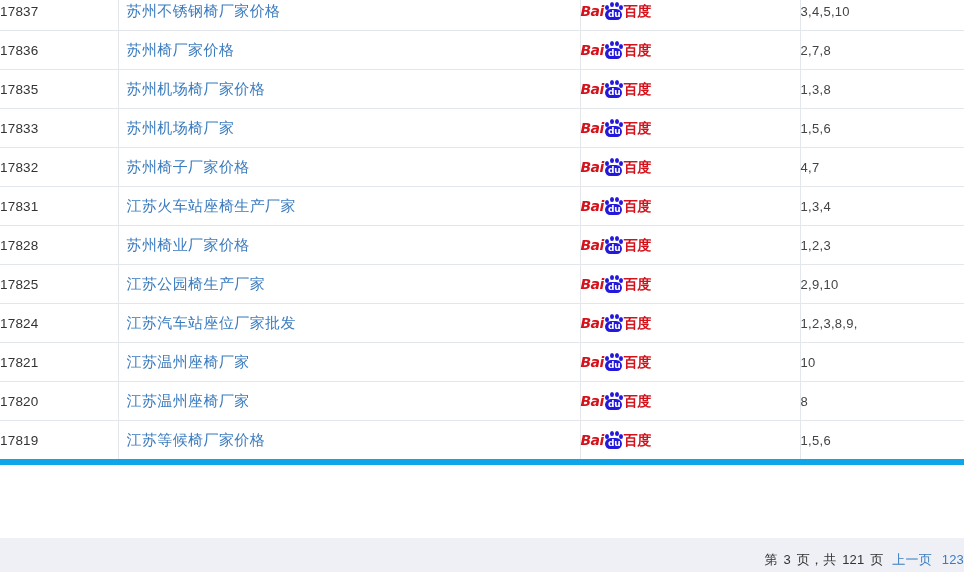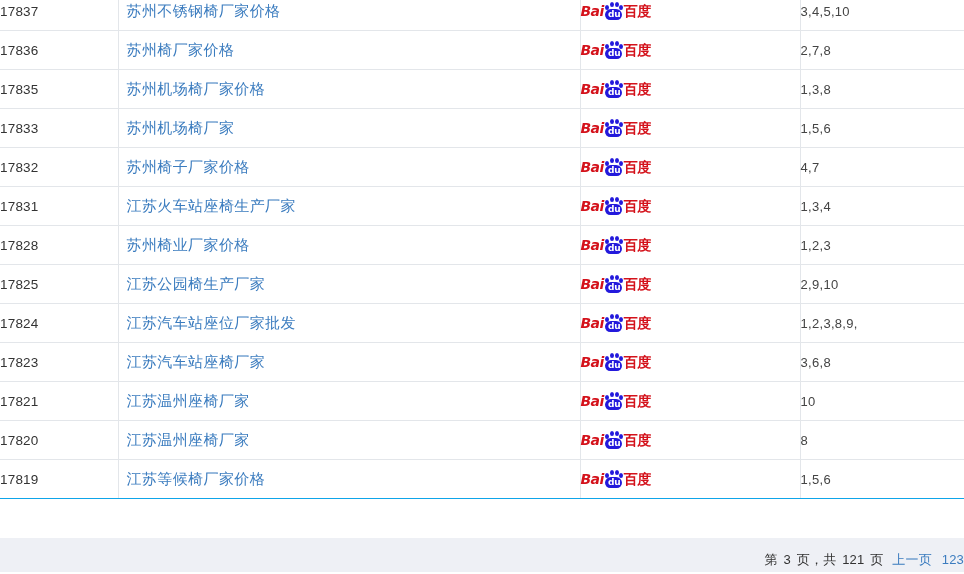--- a/index.html
+++ b/index.html
@@ -35,21 +35,21 @@
     border-right: 1px solid #e3e6ea;
     height: 38px;
     padding: 0 0 0 0;
     vertical-align: middle;
     background: #ffffff;
   }
   table.rank-table tr td:last-child {
     border-right: none;
   }
   table.rank-table tr:last-child td {
-    border-bottom: 1px solid #0ea5e9;
+    border-bottom: 6px solid #0ea5e9;
   }
 
   .col-id    { width: 118px; }
   .col-kw    { width: 462px; }
   .col-eng   { width: 220px; }
   .col-rank  { width: 164px; }
 
   .cell-id {
     text-align: left;
     padding-left: 26px;
@@ -241,26 +241,20 @@
           <td class="cell-eng"><span class="baidu-logo"><span class="bai">Bai</span><span class="paw"><span class="toe t1"></span><span class="toe t2"></span><span class="toe t3"></span><span class="toe t4"></span><span class="pad"></span><span class="du">du</span></span><span class="cn">百度</span></span></td>
           <td class="cell-rank">2,9,10</td>
         </tr>
         <tr>
           <td class="cell-id">17824</td>
           <td class="cell-kw"><a href="#">江苏汽车站座位厂家批发</a></td>
           <td class="cell-eng"><span class="baidu-logo"><span class="bai">Bai</span><span class="paw"><span class="toe t1"></span><span class="toe t2"></span><span class="toe t3"></span><span class="toe t4"></span><span class="pad"></span><span class="du">du</span></span><span class="cn">百度</span></span></td>
           <td class="cell-rank">1,2,3,8,9,</td>
         </tr>
         <tr>
-          <td class="cell-id">17823</td>
-          <td class="cell-kw"><a href="#">江苏汽车站座椅厂家</a></td>
-          <td class="cell-eng"><span class="baidu-logo"><span class="bai">Bai</span><span class="paw"><span class="toe t1"></span><span class="toe t2"></span><span class="toe t3"></span><span class="toe t4"></span><span class="pad"></span><span class="du">du</span></span><span class="cn">百度</span></span></td>
-          <td class="cell-rank">3,6,8</td>
-        </tr>
-        <tr>
           <td class="cell-id">17821</td>
           <td class="cell-kw"><a href="#">江苏温州座椅厂家</a></td>
           <td class="cell-eng"><span class="baidu-logo"><span class="bai">Bai</span><span class="paw"><span class="toe t1"></span><span class="toe t2"></span><span class="toe t3"></span><span class="toe t4"></span><span class="pad"></span><span class="du">du</span></span><span class="cn">百度</span></span></td>
           <td class="cell-rank">10</td>
         </tr>
         <tr>
           <td class="cell-id">17820</td>
           <td class="cell-kw"><a href="#">江苏温州座椅厂家</a></td>
           <td class="cell-eng"><span class="baidu-logo"><span class="bai">Bai</span><span class="paw"><span class="toe t1"></span><span class="toe t2"></span><span class="toe t3"></span><span class="toe t4"></span><span class="pad"></span><span class="du">du</span></span><span class="cn">百度</span></span></td>
           <td class="cell-rank">8</td>

